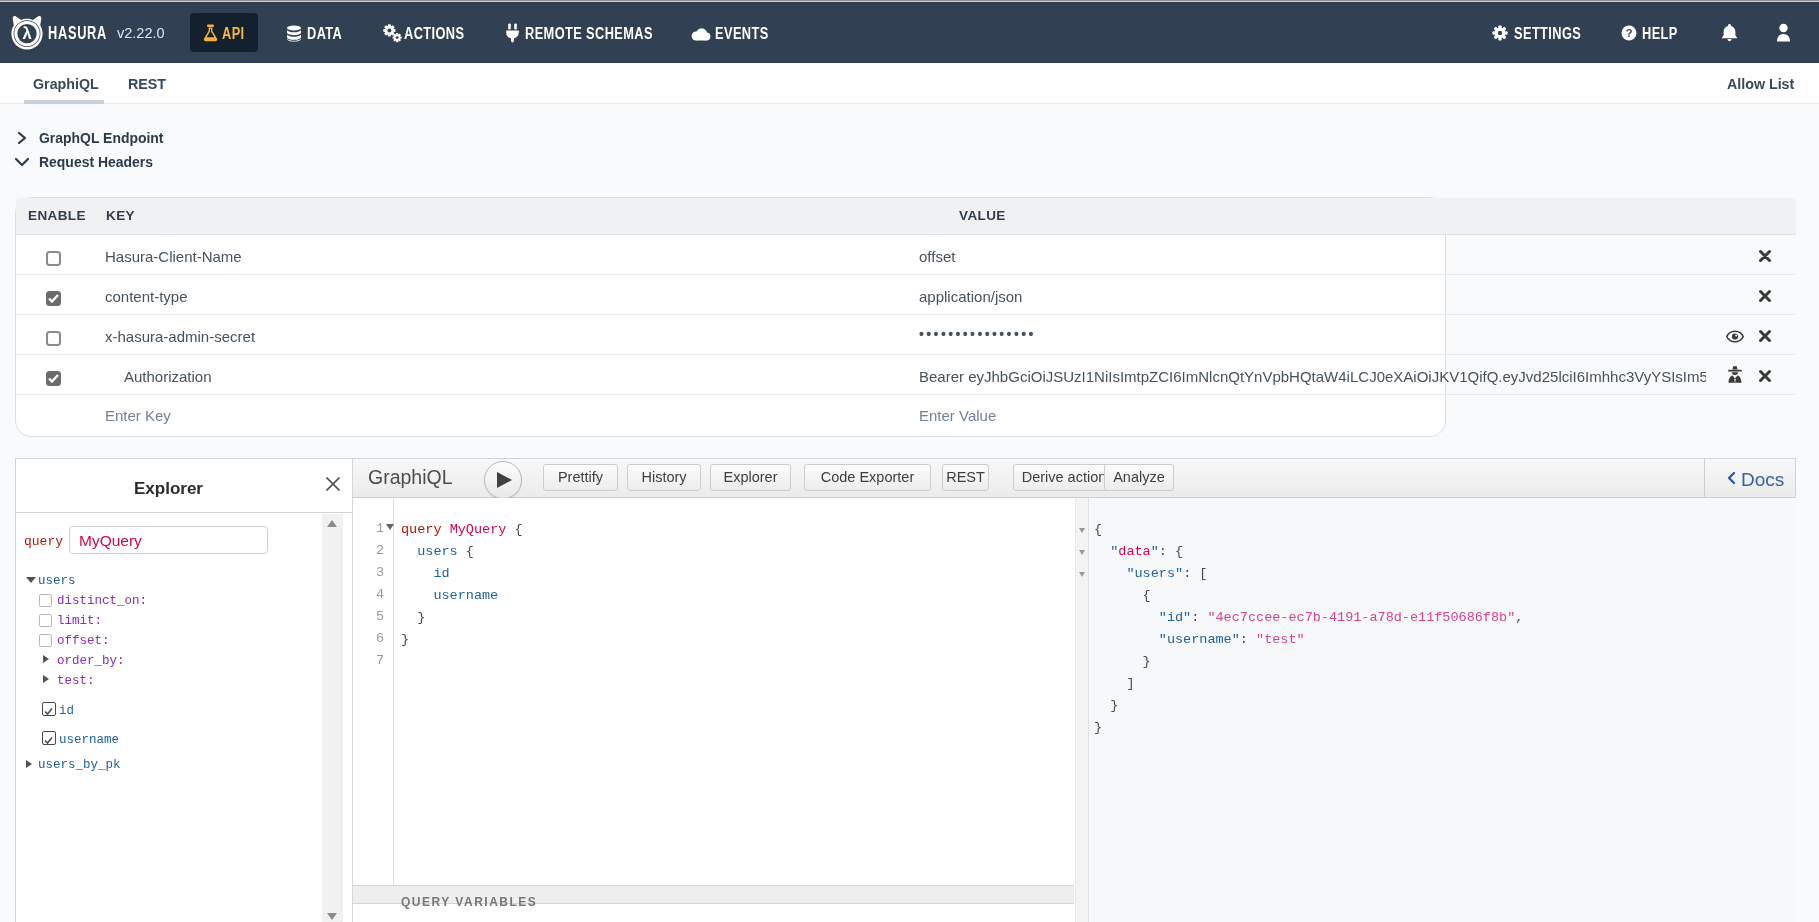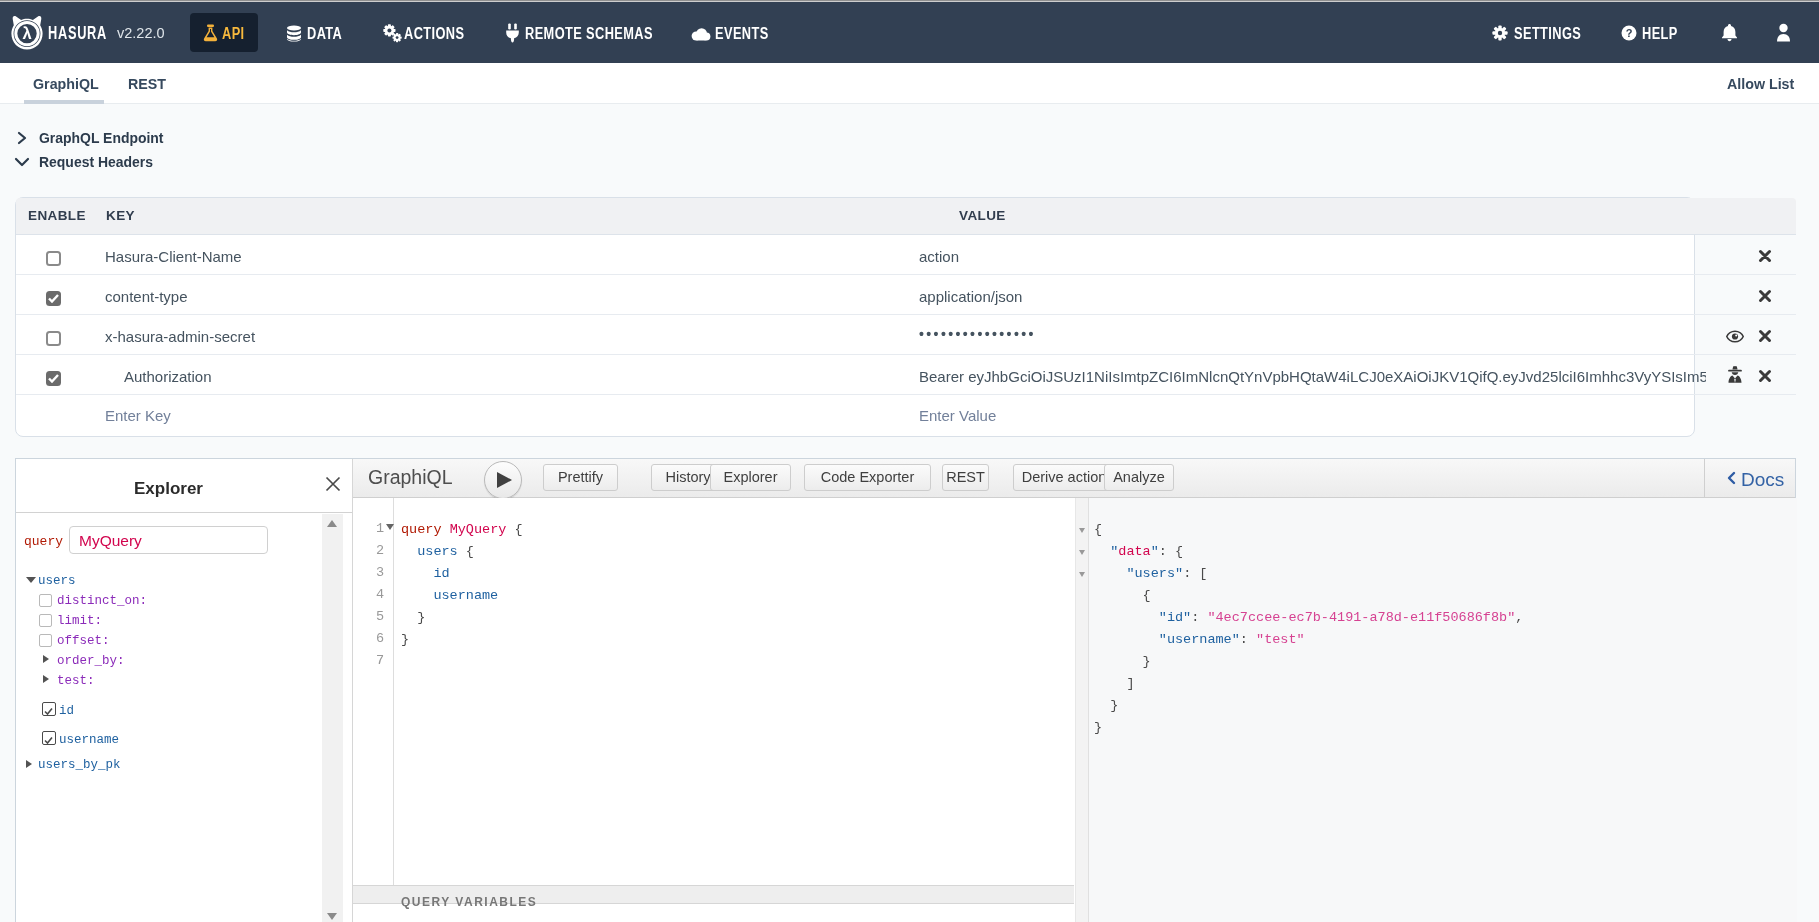--- a/index.html
+++ b/index.html
@@ -16,21 +16,21 @@
 
   
   .tabbar { position:absolute; left:0; top:63px; width:1819px; height:41px; background:#fff; border-bottom:1px solid #e8ecef; }
   .tab { position:absolute; font-weight:bold; font-size:15px; color:#36495e; transform:scaleX(0.95); transform-origin:0 50%; }
   .underline { position:absolute; left:24px; top:37px; width:80px; height:4px; background:#c9d2dc; }
 
   
   .hdg { position:absolute; font-weight:bold; font-size:15.5px; color:#2c3b4c; transform:scaleX(0.9); transform-origin:0 50%; }
 
   
-  .tbl { position:absolute; left:15px; top:197px; width:1680px; height:240px; background:#fff; border:1px solid #d9e0e8; border-radius:8px; }
+  .tbl { position:absolute; left:15px; top:197px; width:1431px; height:240px; background:#fff; border:1px solid #d9e0e8; border-radius:16px; }
   .thead { position:absolute; left:0; top:0; width:1780px; height:37px; background:#f0f1f3; border-bottom:1px solid #dde3ea; border-radius:4px 4px 0 0; }
   .th { position:absolute; top:10px; font-weight:bold; font-size:13.5px; color:#313d4e; letter-spacing:0.4px; }
   .rowline { position:absolute; left:0; width:1780px; height:1px; background:#e7ebf0; }
   .keytxt { position:absolute; font-size:15px; color:#45535f; }
   .valtxt { position:absolute; left:903px; font-size:15px; color:#45535f; }
   .placeholder { color:#72809a; }
   .cb { position:absolute; left:30px; width:15px; height:15px; border:2px solid #8a8a8a; border-radius:3.5px; background:#fff; }
   .cbc { position:absolute; left:30px; width:15px; height:15px; background:#6b6b6b; border-radius:3.5px; }
   .cbc svg { position:absolute; left:2px; top:3px; }
 
@@ -232,21 +232,21 @@
     <div class="th" style="left:90px;">KEY</div>
     <div class="th" style="left:903px;margin-left:40px;">VALUE</div>
 
     <div class="rowline" style="top:76px;"></div>
     <div class="rowline" style="top:116px;"></div>
     <div class="rowline" style="top:156px;"></div>
     <div class="rowline" style="top:196px;"></div>
 
     <div class="cb" style="top:53px;"></div>
     <div class="keytxt" style="left:89px; top:50px;">Hasura-Client-Name</div>
-    <div class="valtxt" style="top:50px;">action</div>
+    <div class="valtxt" style="top:50px;">offset</div>
     <svg class="xicon abs" style="left:1742px; top:51px;" width="14" height="14" viewBox="0 0 14 14">
       <path d="M2.5 2.5 L11.5 11.5 M11.5 2.5 L2.5 11.5"></path>
     </svg>
 
     <div class="cbc" style="top:93px;">
       <svg width="11" height="9" viewBox="0 0 11 9">
         <path d="M1 4.5 L4 7.5 L10 1" fill="none" stroke="#fff" stroke-width="2.4"></path>
       </svg>
     </div>
     <div class="keytxt" style="left:89px; top:90px;">content-type</div>
@@ -333,21 +333,21 @@
       <div class="etri-r" style="left:10px; top:301px;"></div>
       <div class="erow blue mono" style="left:22px; top:299px;">users_by_pk</div>
     </div>
 
     <div class="toolbar">
       <div class="gtitle">GraphiQL</div>
       <div class="playbtn">
         <div class="ptri"></div>
       </div>
       <div class="tbtn" style="left:190px; width:75px;">Prettify</div>
-      <div class="tbtn" style="left:274px; width:74px;margin-left:24px;">History</div>
+      <div class="tbtn" style="left:274px; width:74px;">History</div>
       <div class="tbtn" style="left:357px; width:81px;">Explorer</div>
       <div class="tbtn" style="left:451px; width:127px;">Code Exporter</div>
       <div class="tbtn" style="left:589px; width:47px;">REST</div>
       <div class="tbtn" style="left:660px; width:102px;">Derive action</div>
       <div class="tbtn" style="left:751px; width:70px;">Analyze</div>
       <div class="tbdiv"></div>
       <svg class="abs" style="left:1373px; top:12px;" width="10" height="14" viewBox="0 0 10 14">
         <path d="M8 2 L3 7 L8 12" fill="none" stroke="#2e5ca4" stroke-width="2.4" stroke-linecap="round" stroke-linejoin="round"></path>
       </svg>
       <div class="docs">Docs</div>

